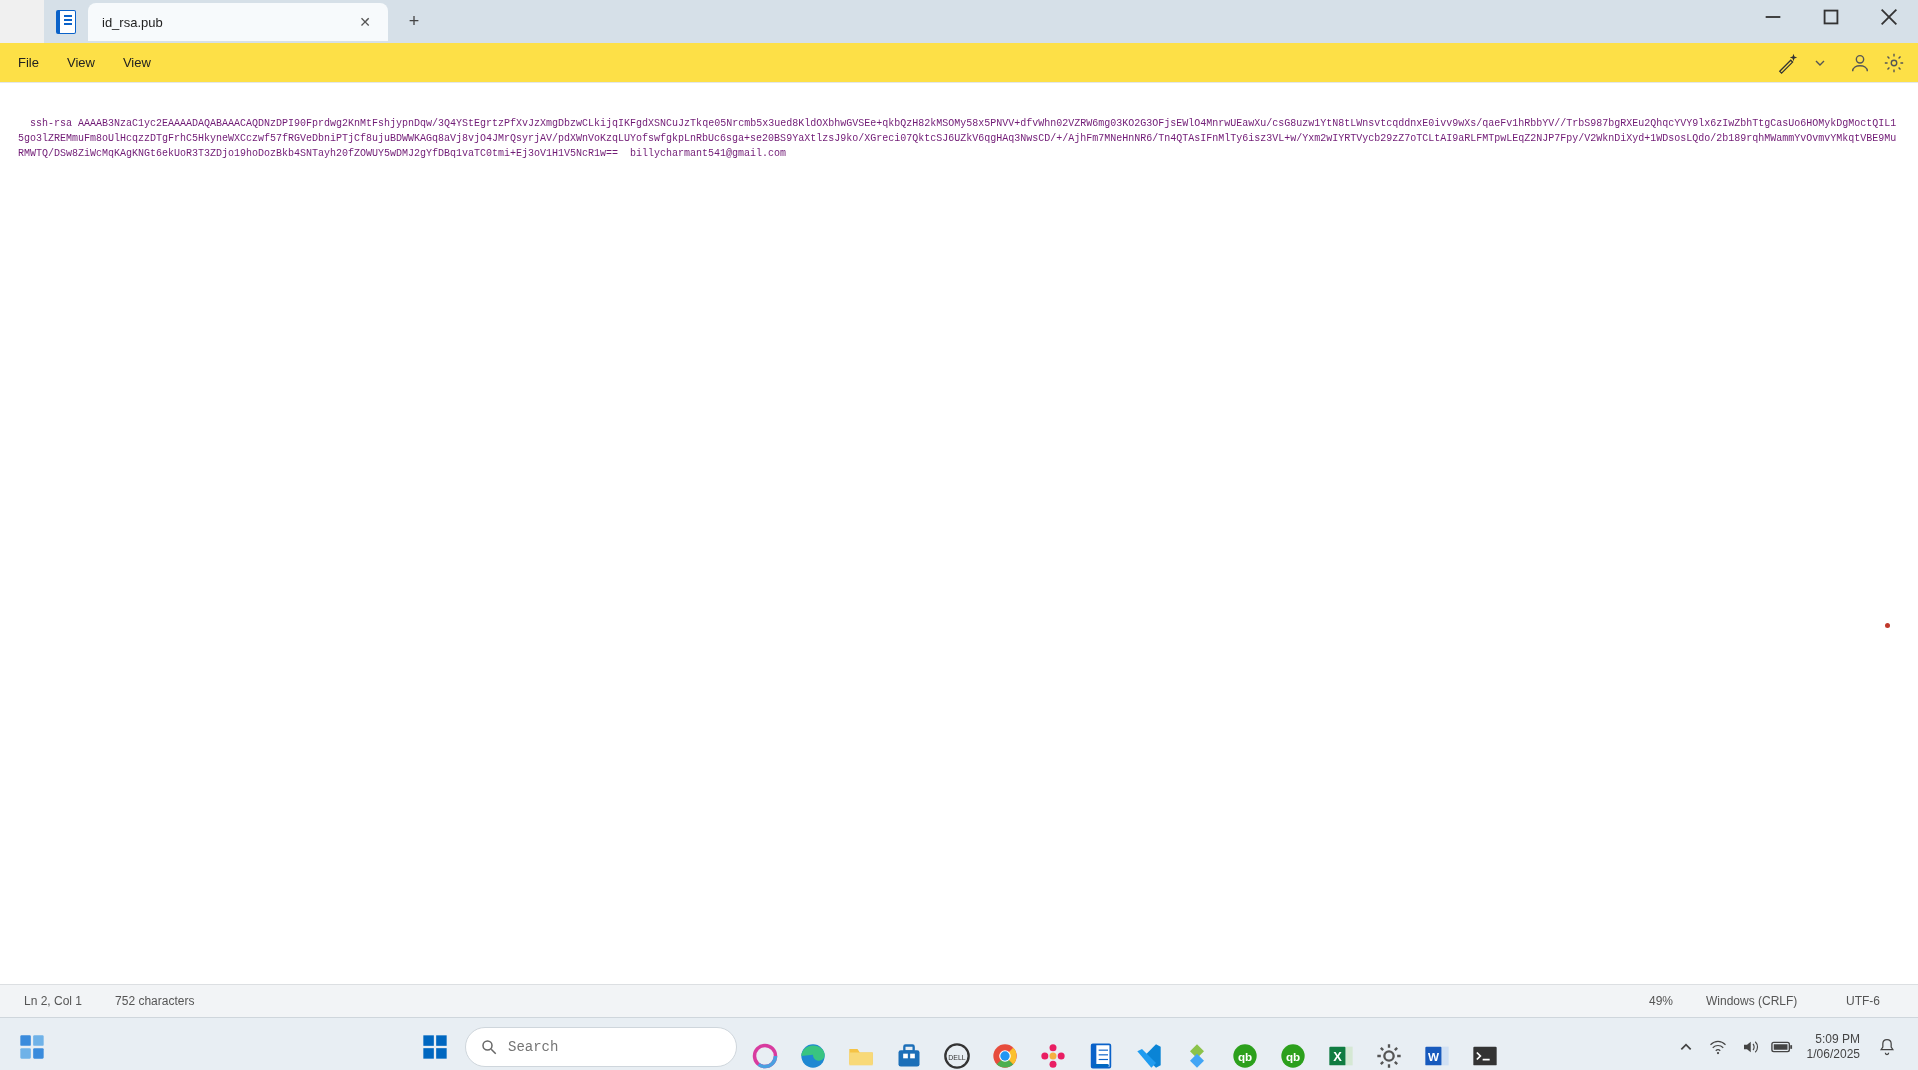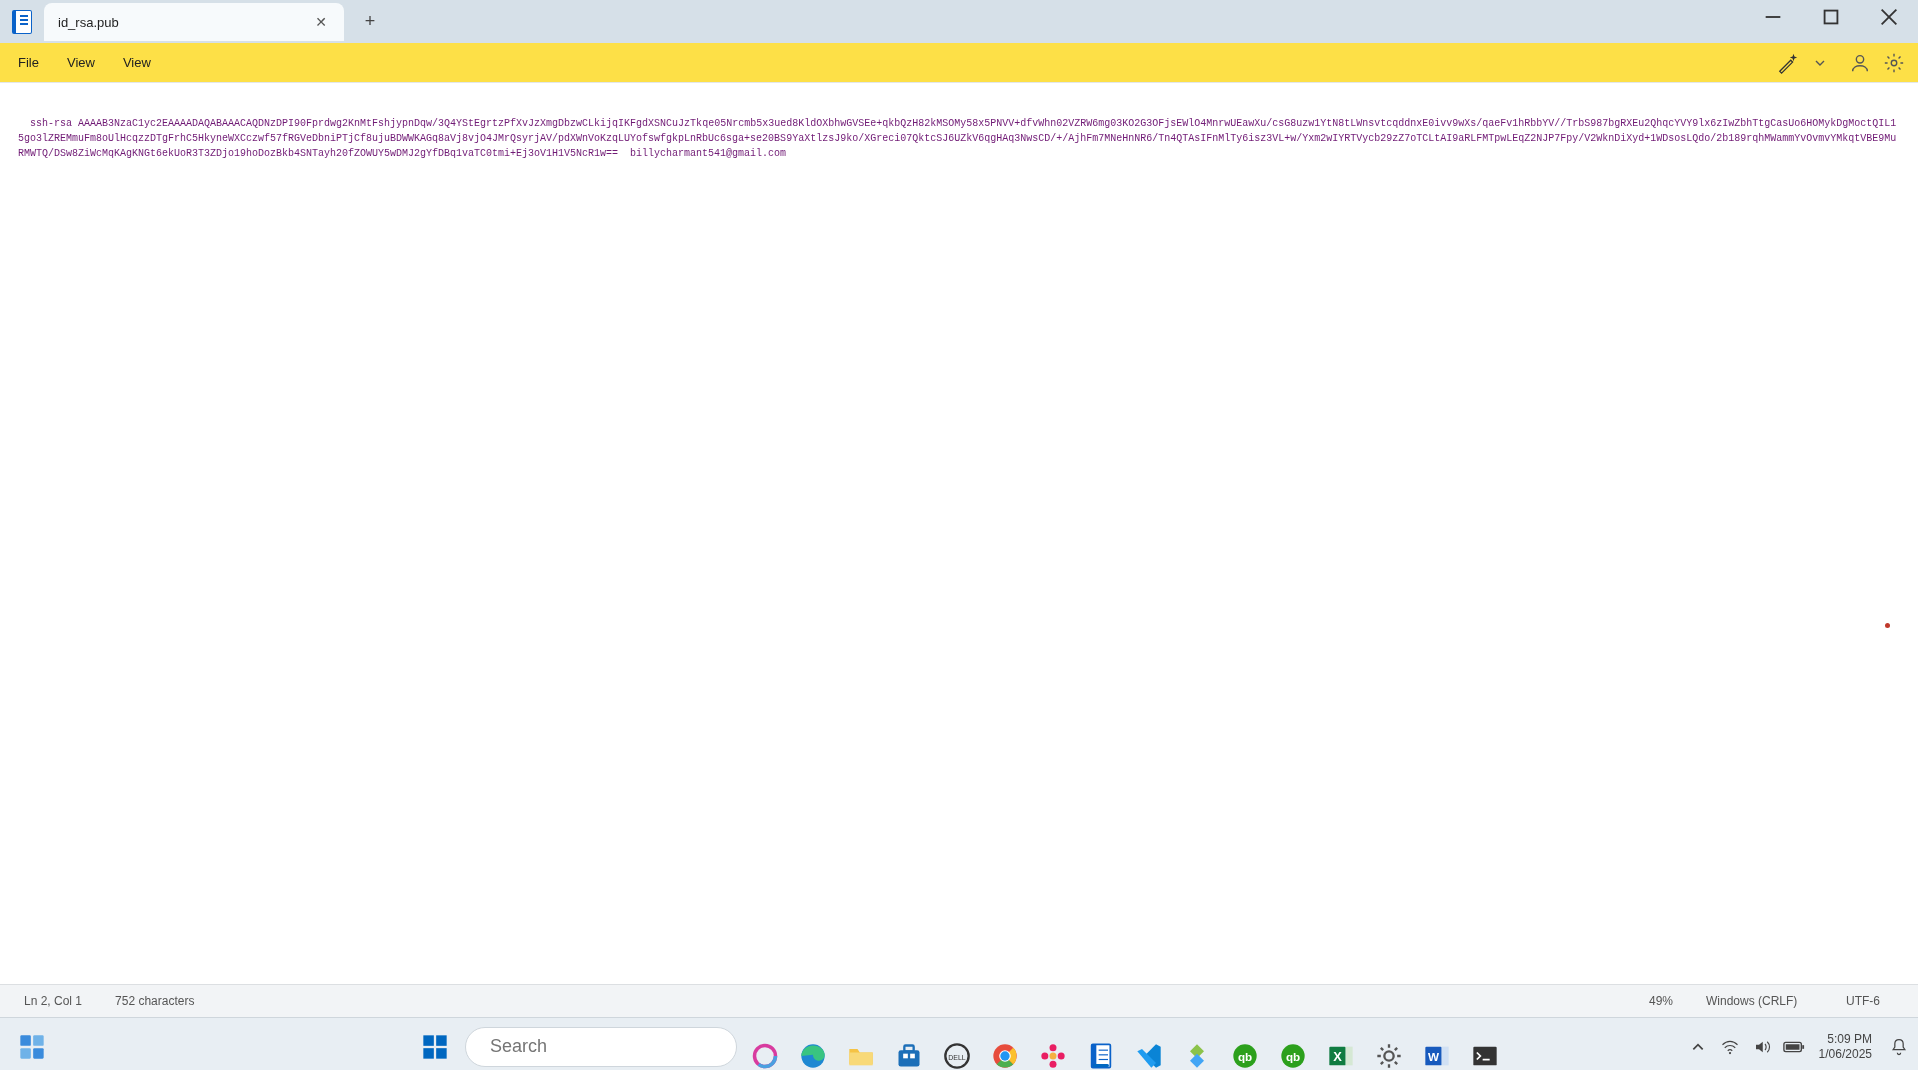--- a/index.html
+++ b/index.html
@@ -11,20 +11,21 @@
       height: 1070px;
       background: #f0f0f0;
     }
     
     .titlebar {
       height: 43px;
       background: #d6e0e8;
       display: flex;
       align-items: flex-start;
       position: relative;
+      margin-left: 44px;
     }
     .app-icon {
       width: 44px;
       height: 43px;
       display: flex;
       align-items: center;
       justify-content: center;
     }
     .notepad-glyph {
       width: 20px;
@@ -198,36 +199,36 @@
       border:1px solid #cfd6dc;
       border-radius: 20px;
       display:flex;
       align-items:center;
       padding: 0 14px;
       gap:10px;
       color:#666;
     }
     .search-box input {
       border:none;outline:none;background:transparent;
-      font-size:18px;flex:1;color:#0369a1;
+      font-size:14px;flex:1;color:#0369a1;font-family:Liberation Mono, monospace;
     }
     .task-icon {
       width:40px;height:46px;
       display:flex;align-items:flex-end;justify-content:center;
       border-radius:4px;
       cursor:pointer;
       position:relative;
     }
     .task-icon.active::after{
       content:"";position:absolute;bottom:3px;left:50%;transform:translateX(-50%);
       width:16px;height:3px;border-radius:2px;background:#0067c0;
     }
     .taskbar-right {
       position:absolute;
-      right:4px;
+      right:16px;
       display:flex;
       align-items:center;
       gap: 6px;
       color:#444;
     }
     .tray-icon {
       width:26px;height:40px;
       display:flex;align-items:center;justify-content:center;
       cursor:pointer;
       font-size:14px;

